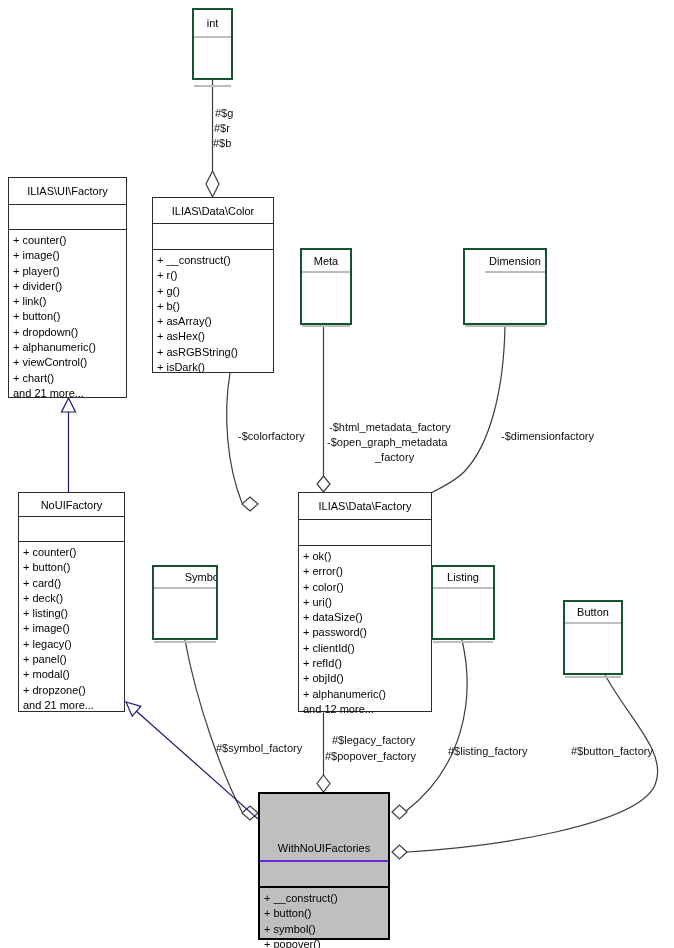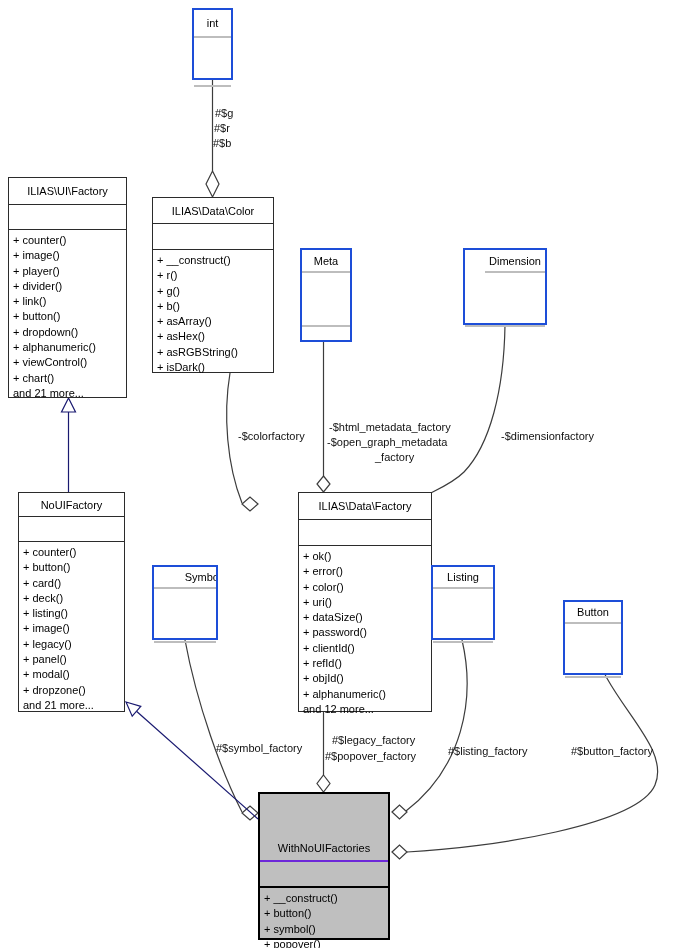--- a/index.html
+++ b/index.html
@@ -1,21 +1,21 @@
 <!DOCTYPE html>
 <html><head>
 <meta charset="utf-8">
 <style>
   html,body{margin:0;padding:0;background:#fff;}
   #diagram{position:relative;width:674px;height:948px;background:#fff;overflow:hidden;
            font-family:"Liberation Sans",sans-serif;color:#000;}
   svg.edges{position:absolute;left:0;top:0;pointer-events:none;}
   .node{position:absolute;background:#fff;border:1px solid #2b2b2b;box-sizing:border-box;
         display:flex;flex-direction:column;font-size:11px;}
-  .node.muted{border:2px solid #1d4ed8;gap:28px;}
+  .node.muted{border:2px solid #14532d;gap:28px;}
   .node .title{text-align:center;white-space:nowrap;overflow:hidden;flex:none;
                display:flex;align-items:center;justify-content:center;
                border-bottom:1px solid #2b2b2b;}
   .node.muted .title{border-bottom:2px solid #bdbdbd;}
   .node .attrs{flex:none;border-bottom:1px solid #2b2b2b;}
   .node.muted .attrs{border-bottom:2px solid #bdbdbd;}
   .node .methods{flex:1;padding:3px 3px 0 4px;}
   .node .m{line-height:15.3px;white-space:nowrap;}
   .node.hl{background:#bfbfbf;border:2px solid #000;}
   .node.hl .title{border-bottom:2px solid #6d28d9;margin-top:42px;}
@@ -116,21 +116,21 @@
       <div class="m">+ r()</div>
       <div class="m">+ g()</div>
       <div class="m">+ b()</div>
       <div class="m">+ asArray()</div>
       <div class="m">+ asHex()</div>
       <div class="m">+ asRGBString()</div>
       <div class="m">+ isDark()</div>
     </div>
   </div>
 
-  <div class="node muted" style="left:300px;top:248px;width:52px;height:94px;">
+  <div class="node muted" style="left:300px;top:248px;width:52px;height:77px;">
     <div class="title" style="height:21px;">Meta</div>
     <div class="attrs" style="height:24px;"></div>
     <div class="methods"></div>
   </div>
 
   <div class="node muted" style="left:463px;top:248px;width:84px;height:77px;">
     <div class="title" style="height:21px;margin-left:20px;">Dimension</div>
     <div class="attrs" style="height:24px;"></div>
     <div class="methods"></div>
   </div>

